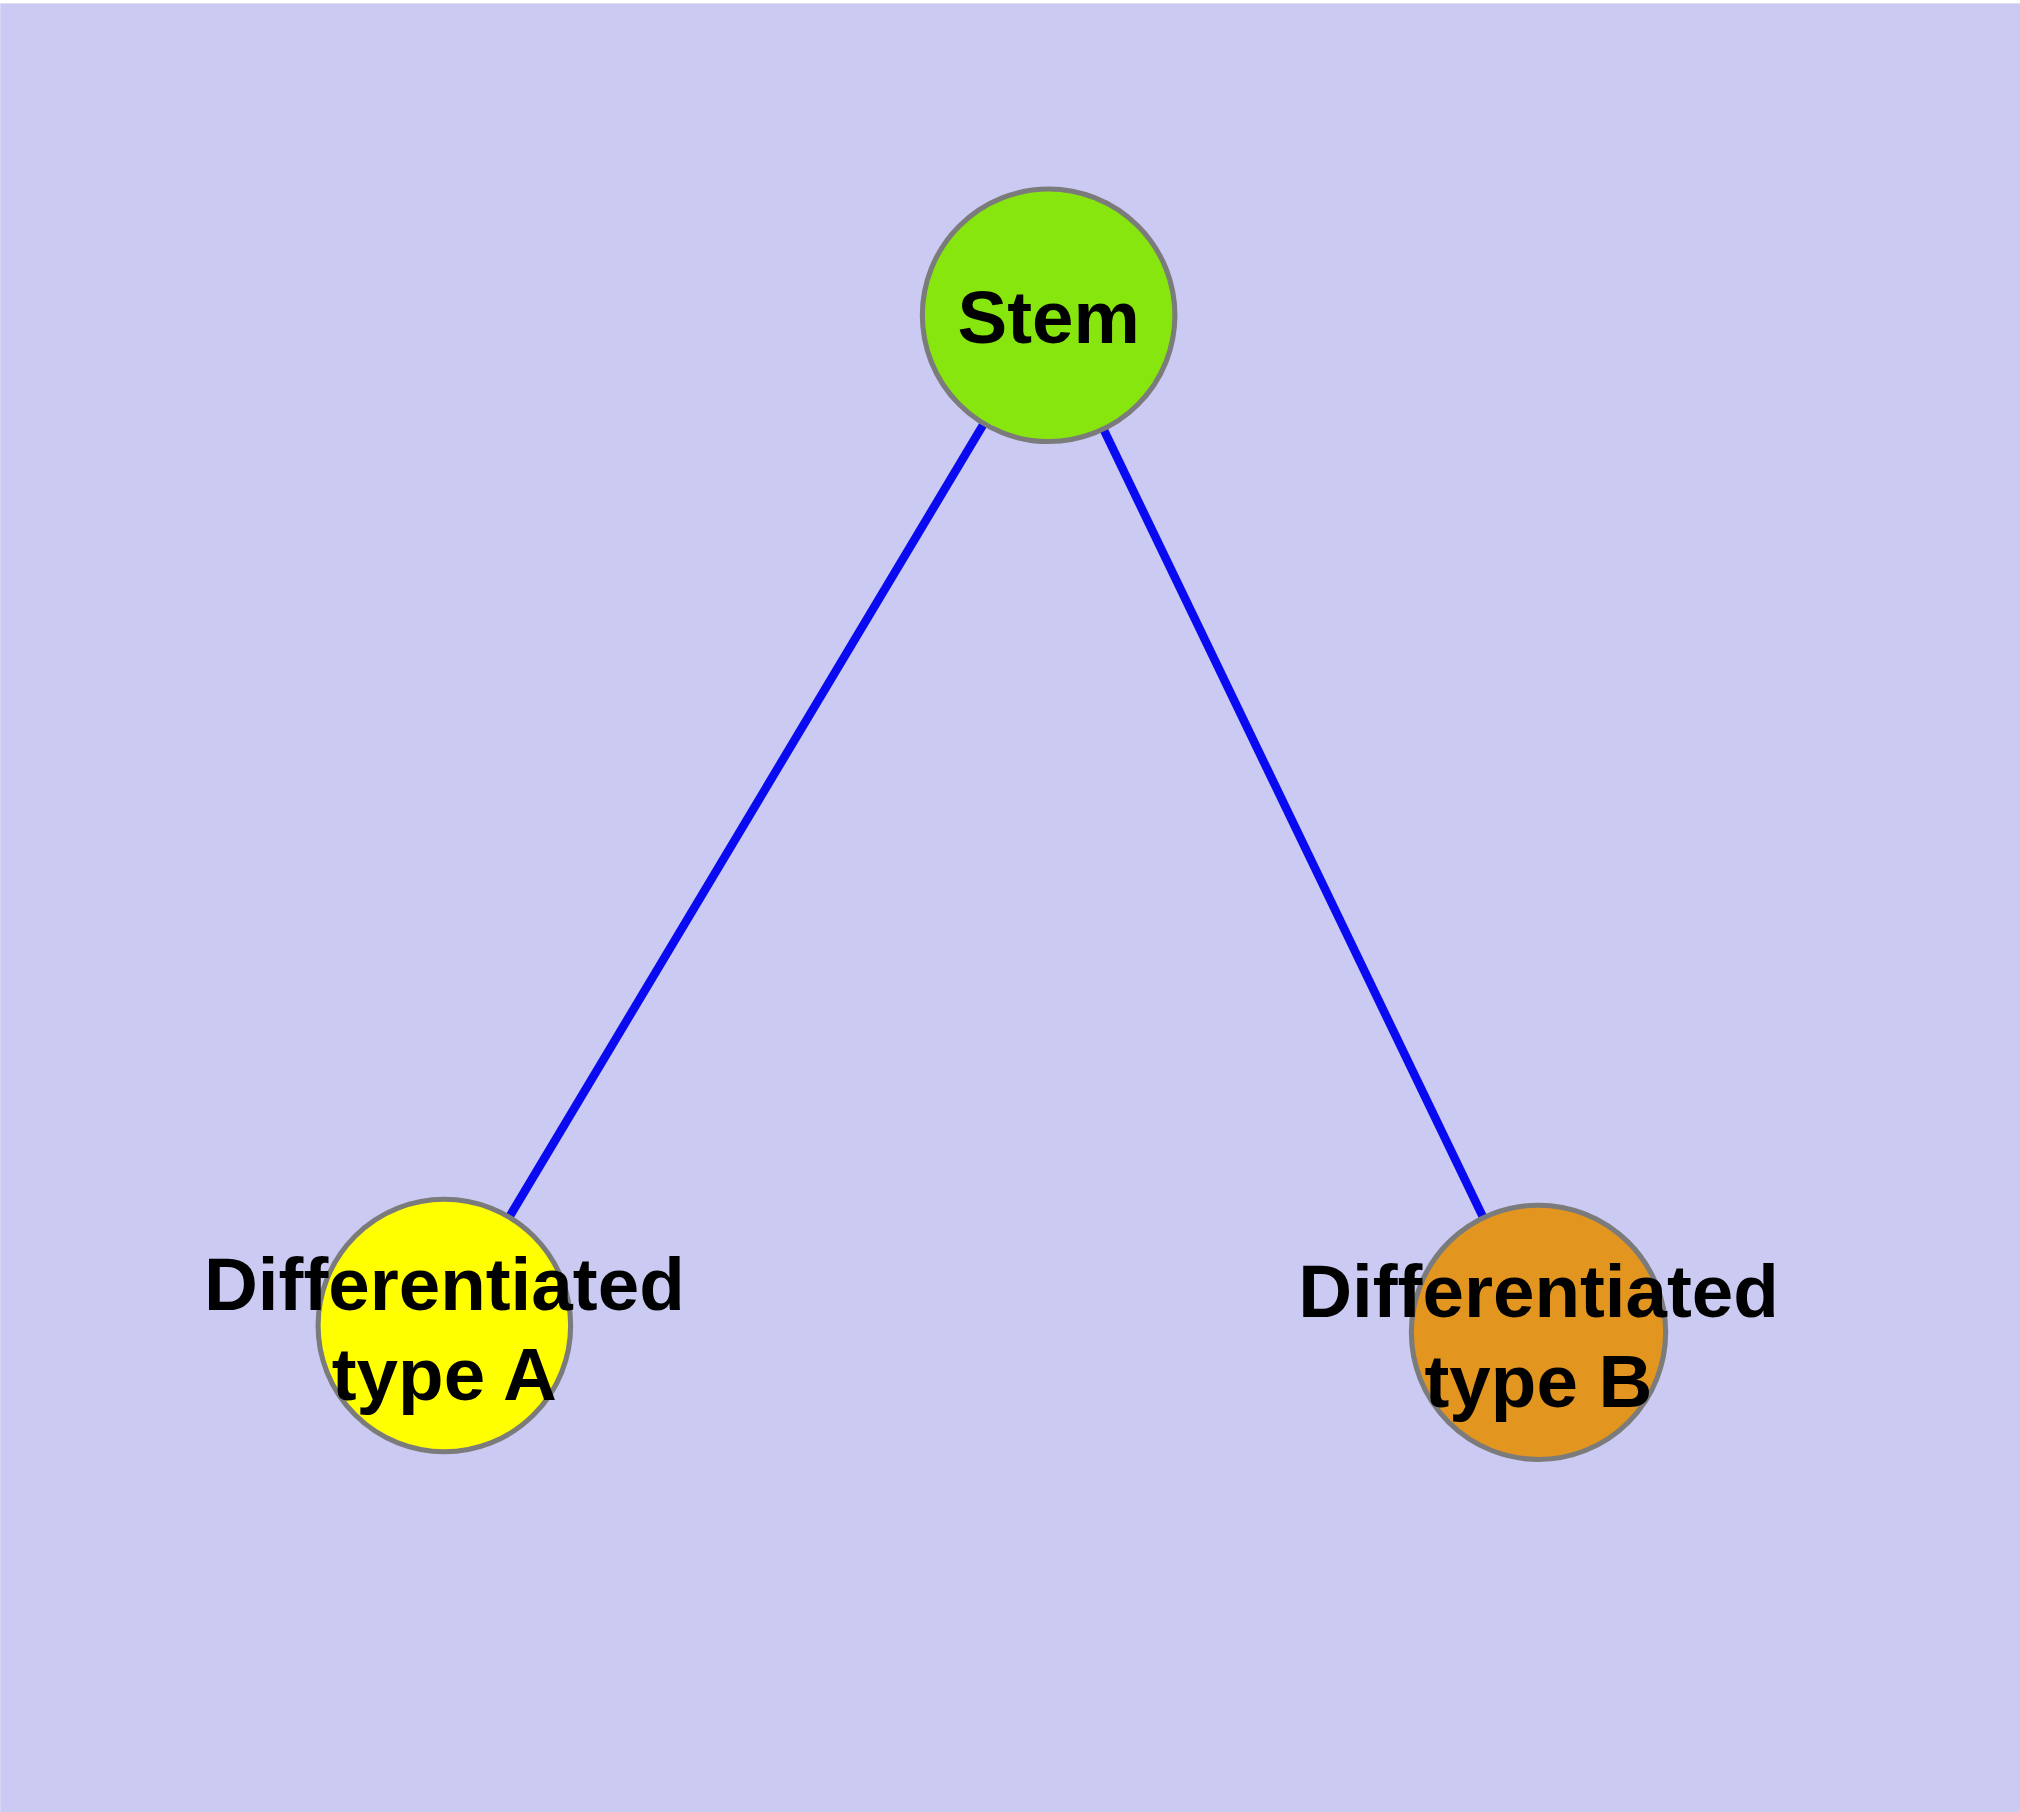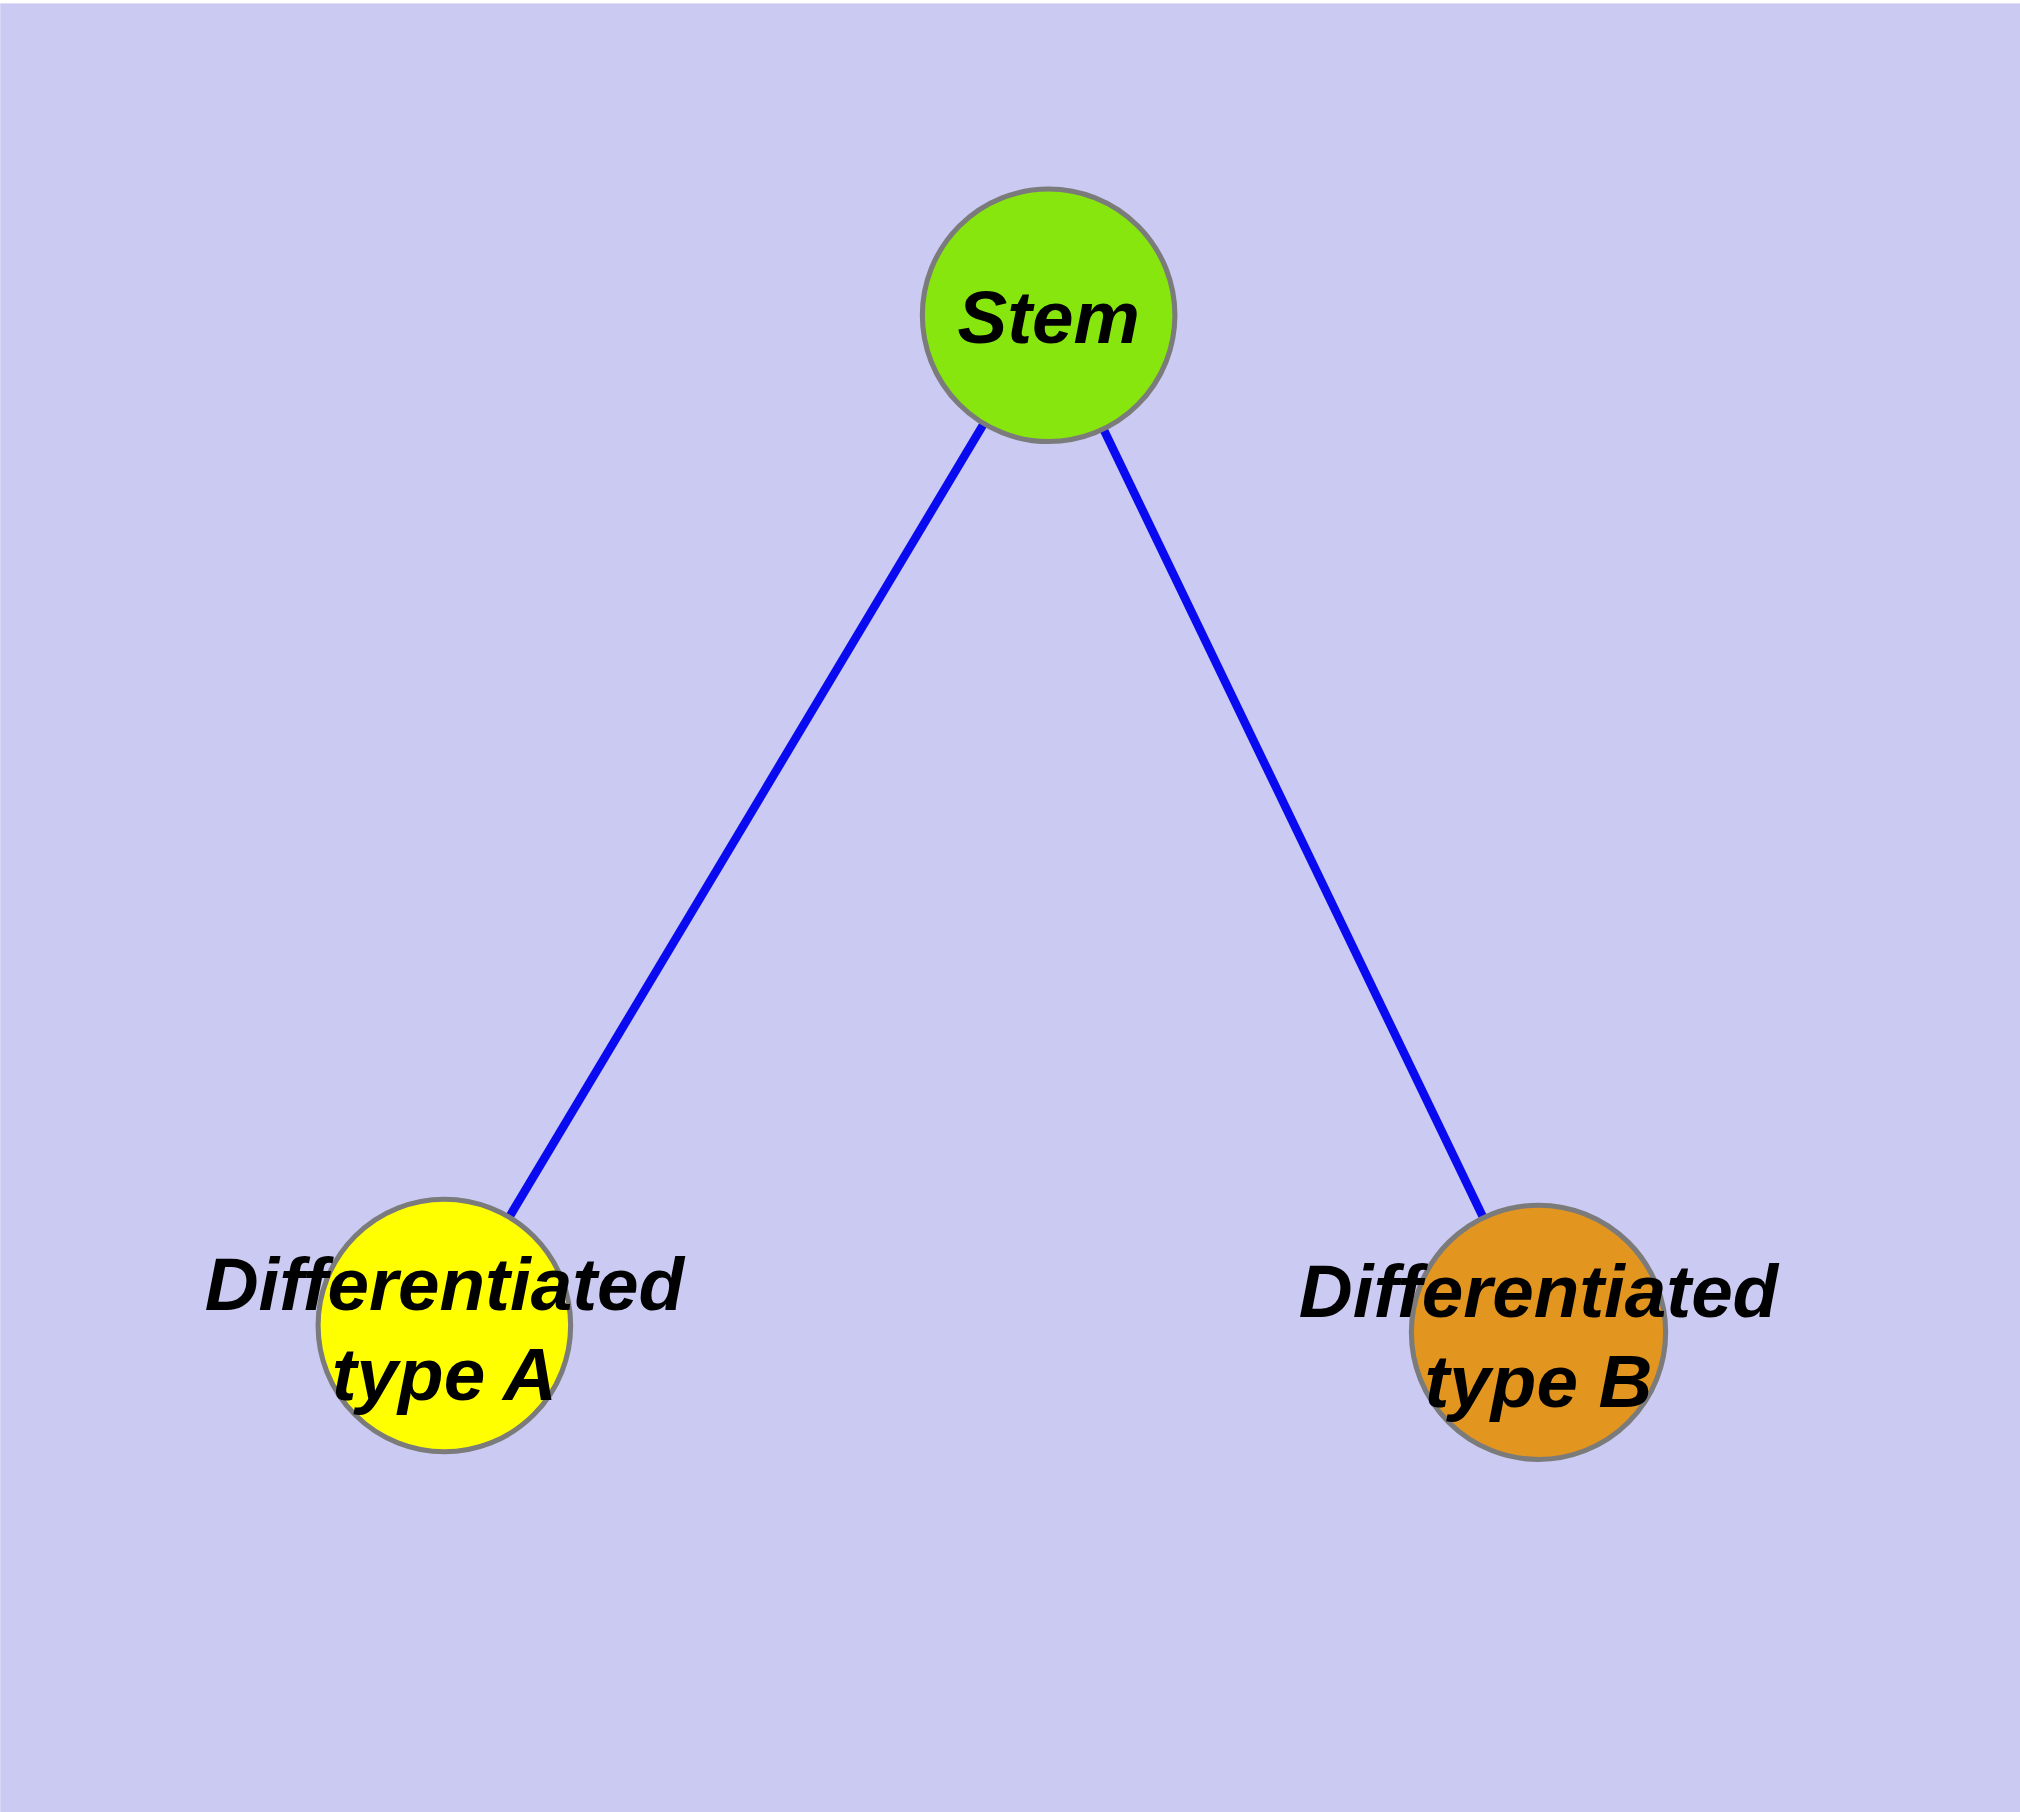--- a/index.html
+++ b/index.html
@@ -8,21 +8,20 @@
     background: #ffffff;
     width: 2021px;
     height: 1812px;
     overflow: hidden;
     font-family: "Liberation Sans", sans-serif;
   }
   .canvas-wrap {
     position: relative;
     width: 2021px;
     height: 1312px;
-    font-style: italic;
   }
   svg.diagram {
     display: block;
     width: 2021px;
     height: 1812px;
   }
   .edge {
     stroke-width: 10px;
     stroke-linecap: butt;
     fill: none;

